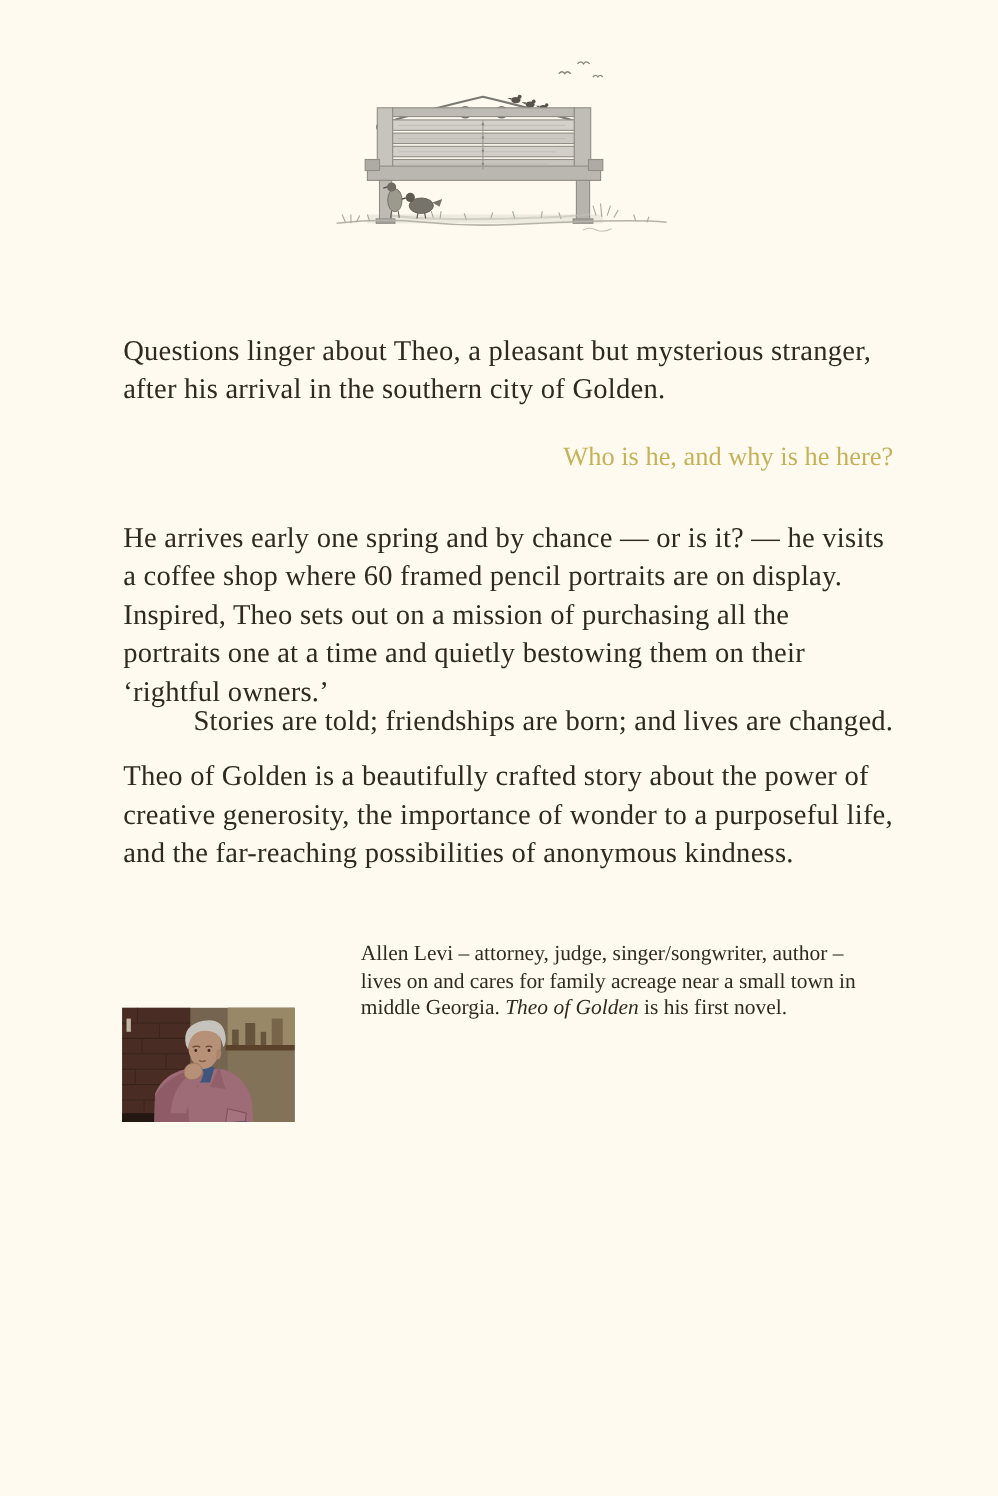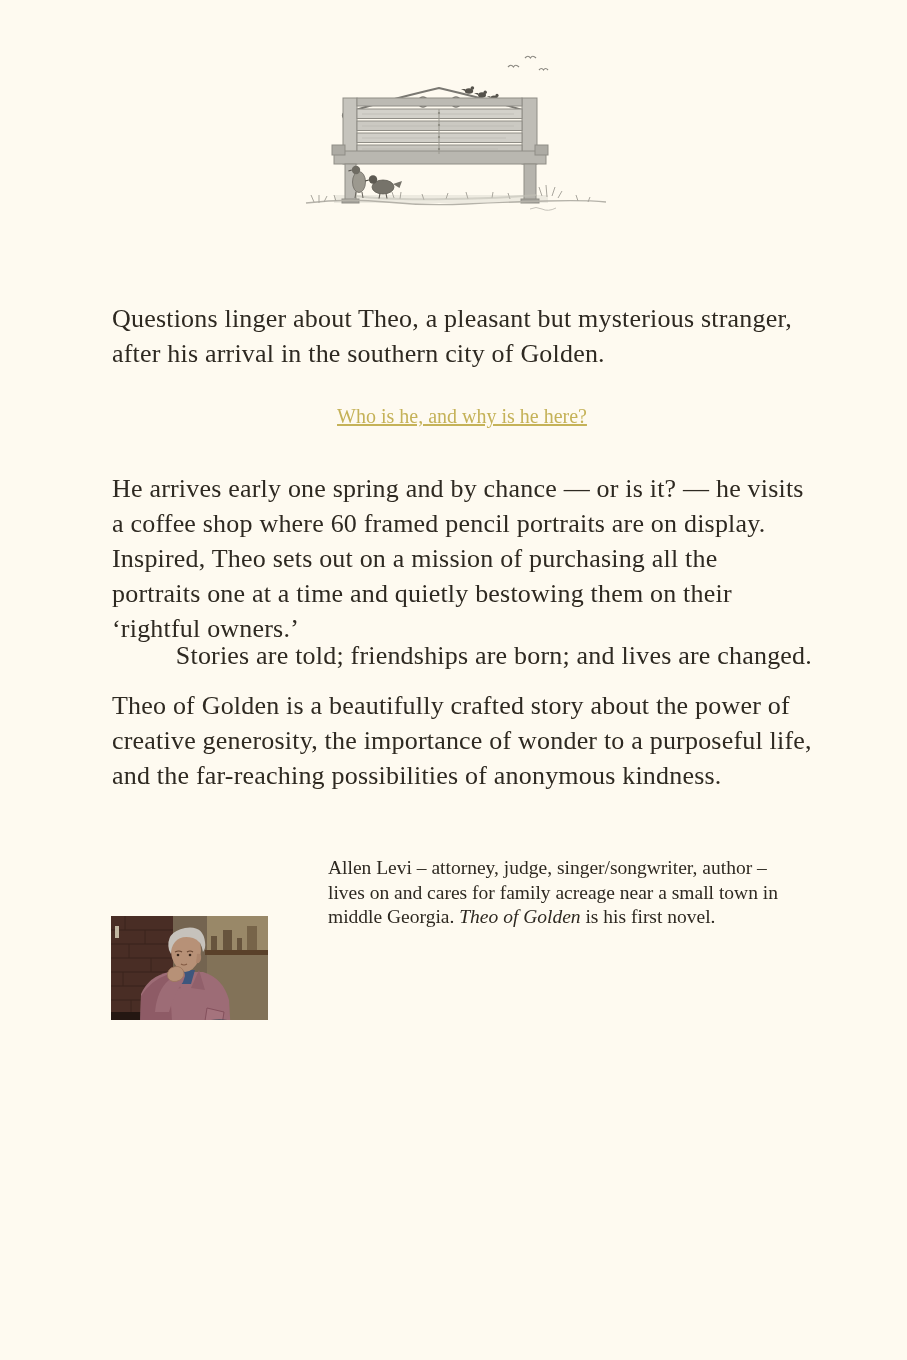--- a/index.html
+++ b/index.html
@@ -25,22 +25,22 @@
   .bench svg{width:100%;height:100%;display:block;}
   
   .para{
     position:absolute;left:112px;width:700px;
     font-size:26px;line-height:35px;letter-spacing:.2px;
     margin:0;
   }
   .p1{top:301px;}
   .question{
     position:absolute;left:112px;top:399px;width:700px;
-    font-size:20px;line-height:34px;text-align:center;
-    color:var(--accent);margin:0;text-decoration:underline;
+    font-size:24px;line-height:34px;text-align:right;
+    color:var(--accent);margin:0;
   }
   .p2{top:471px;}
   .p3{top:638px;text-align:right;}
   .p4{top:688px;}
   
   .author-photo{left:111px;top:916px;width:157px;height:151px;}
   .author-photo svg{width:100%;height:100%;display:block;}
   .author-bio{
     position:absolute;left:328px;top:856px;width:452px;
     font-size:19.5px;line-height:24.5px;margin:0;

